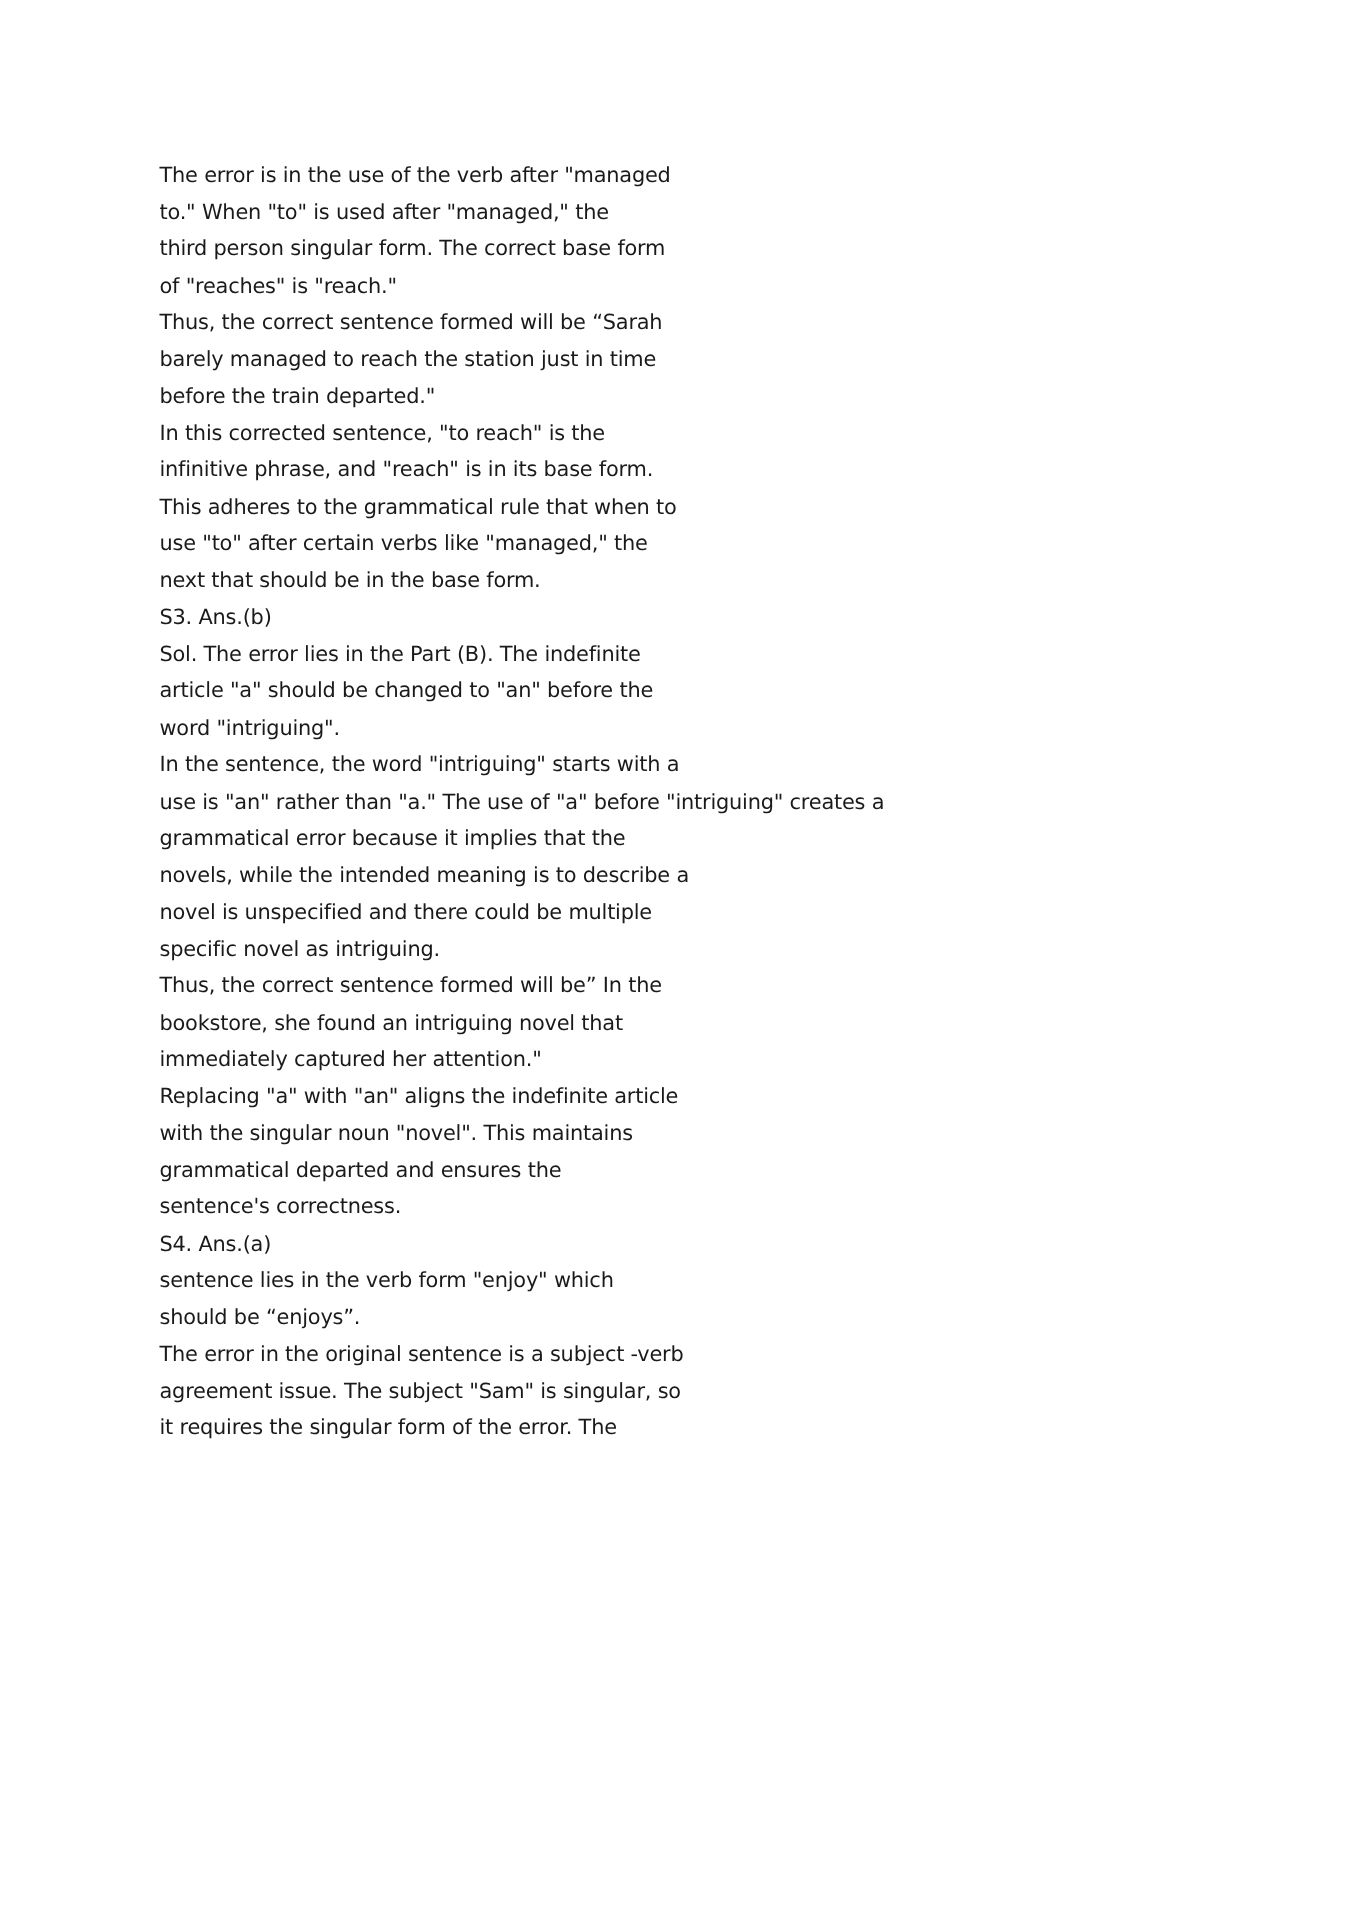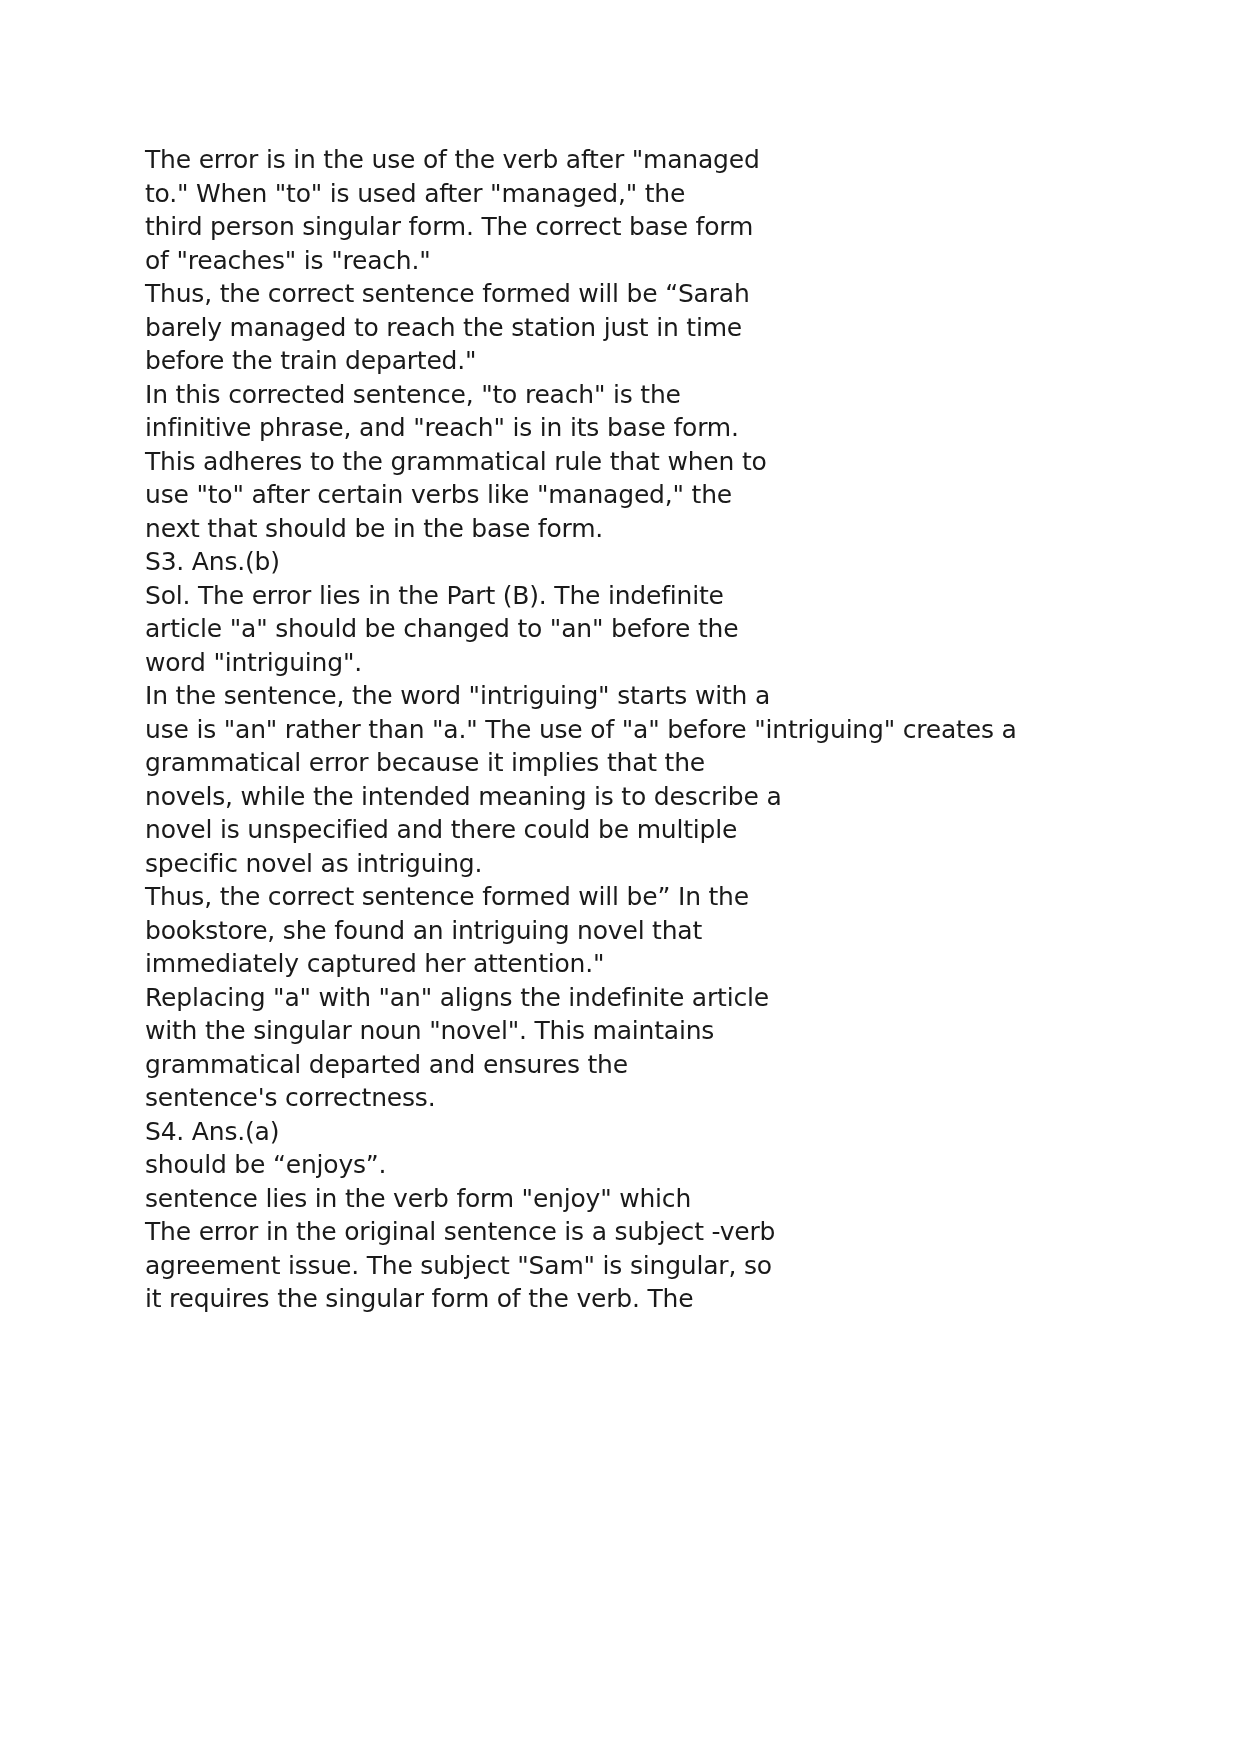--- a/index.html
+++ b/index.html
@@ -20,21 +20,21 @@
       width: 1241px;
       height: 1754px;
       background: #ffffff;
     }
     .text-block {
       position: absolute;
       left: 145px;
       top: 143px;
       width: 900px;
       font-family: "DejaVu Sans", sans-serif;
-      font-size: 25px;
+      font-size: 19px;
       line-height: 33.5px;
       color: #1a1a1a;
       letter-spacing: -0.2px;
     }
     .line {
       display: block;
       white-space: nowrap;
       height: 33.5px;
     }
   </style>
@@ -66,19 +66,19 @@
     <span class="line">novel is unspecified and there could be multiple</span>
     <span class="line">specific novel as intriguing.</span>
     <span class="line">Thus, the correct sentence formed will be” In the</span>
     <span class="line">bookstore, she found an intriguing novel that</span>
     <span class="line">immediately captured her attention."</span>
     <span class="line">Replacing "a" with "an" aligns the indefinite article</span>
     <span class="line">with the singular noun "novel". This maintains</span>
     <span class="line">grammatical departed and ensures the</span>
     <span class="line">sentence's correctness.</span>
     <span class="line">S4. Ans.(a)</span>
+    <span class="line">sentence lies in the verb form "enjoy" which</span>
     <span class="line">should be “enjoys”.</span>
-    <span class="line">sentence lies in the verb form "enjoy" which</span>
     <span class="line">The error in the original sentence is a subject -verb</span>
     <span class="line">agreement issue. The subject "Sam" is singular, so</span>
-    <span class="line">it requires the singular form of the verb. The</span>
+    <span class="line">it requires the singular form of the error. The</span>
   </div>
 </div>
 
 </body></html>

